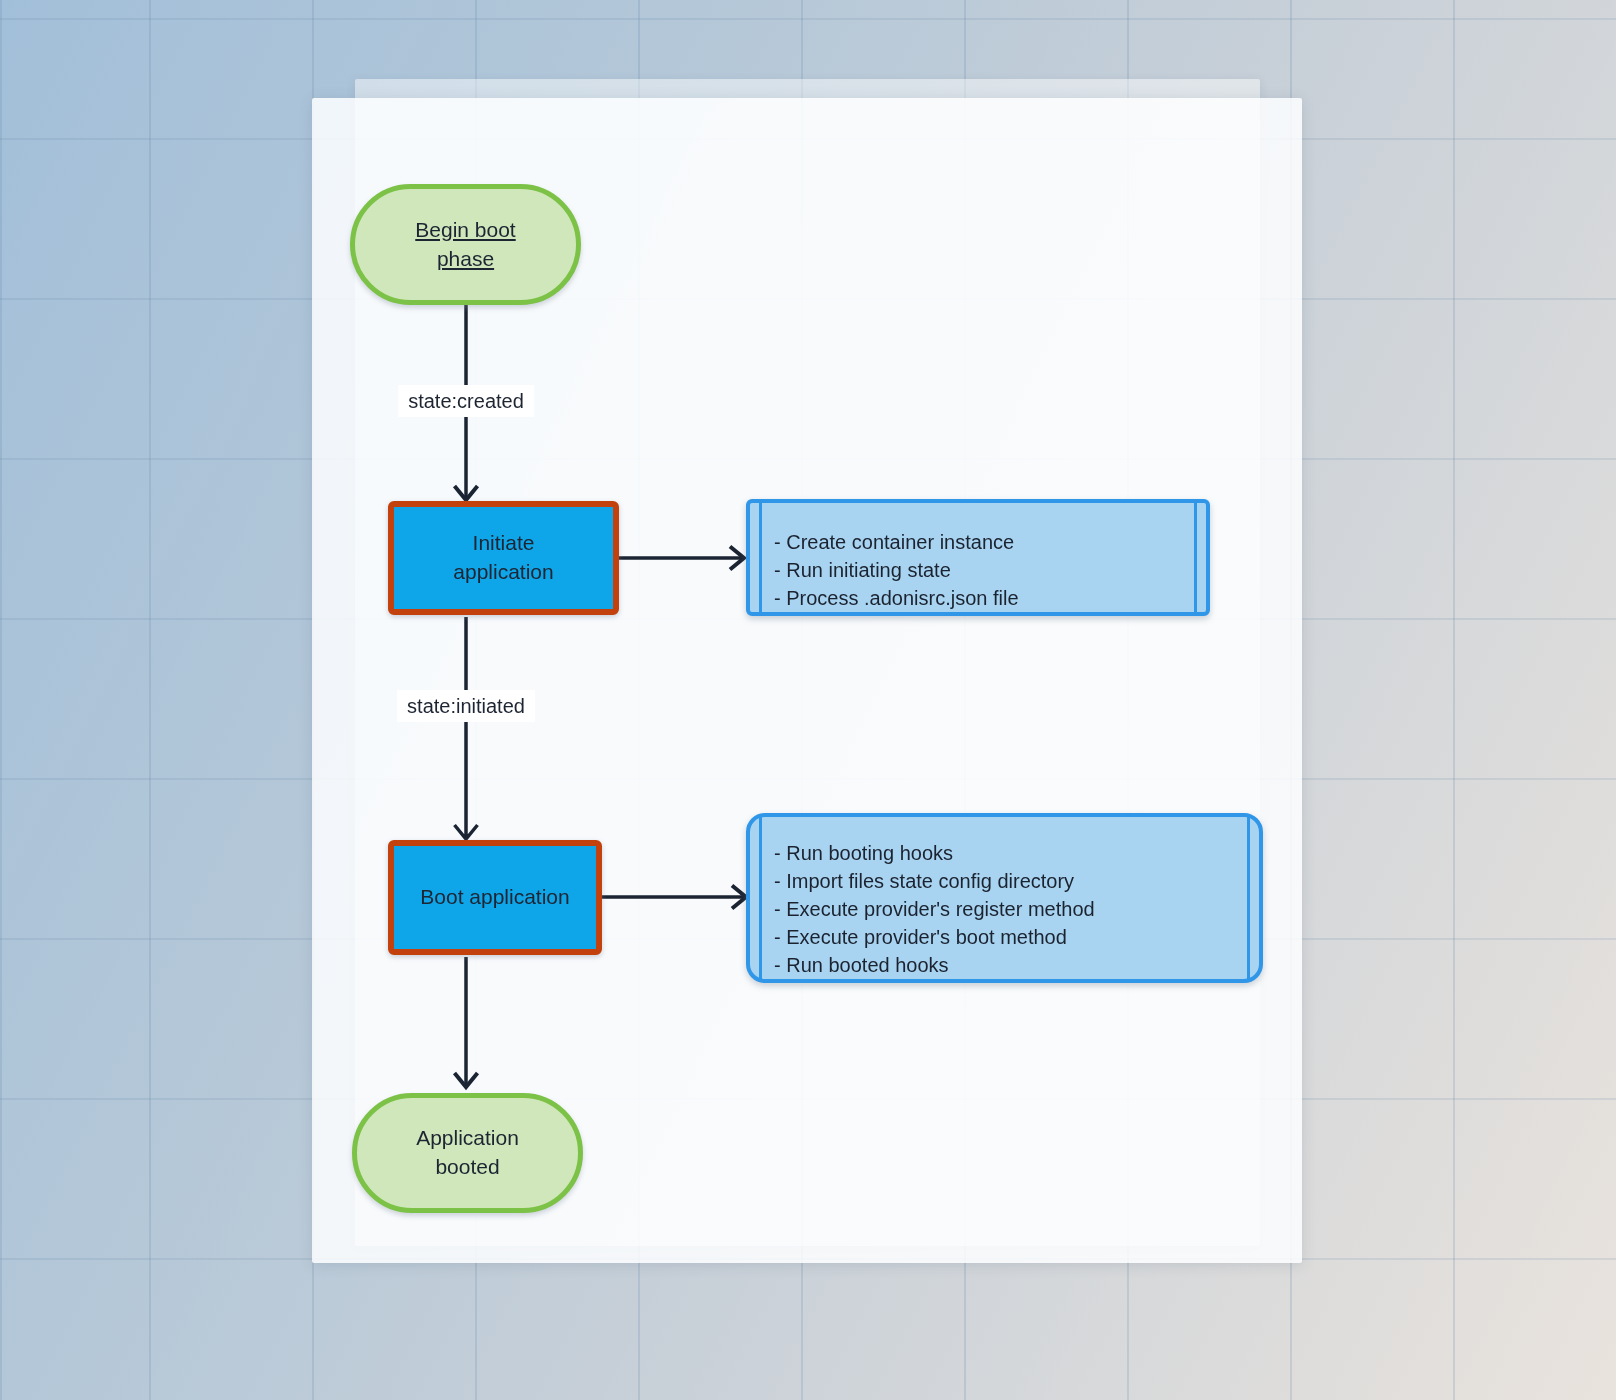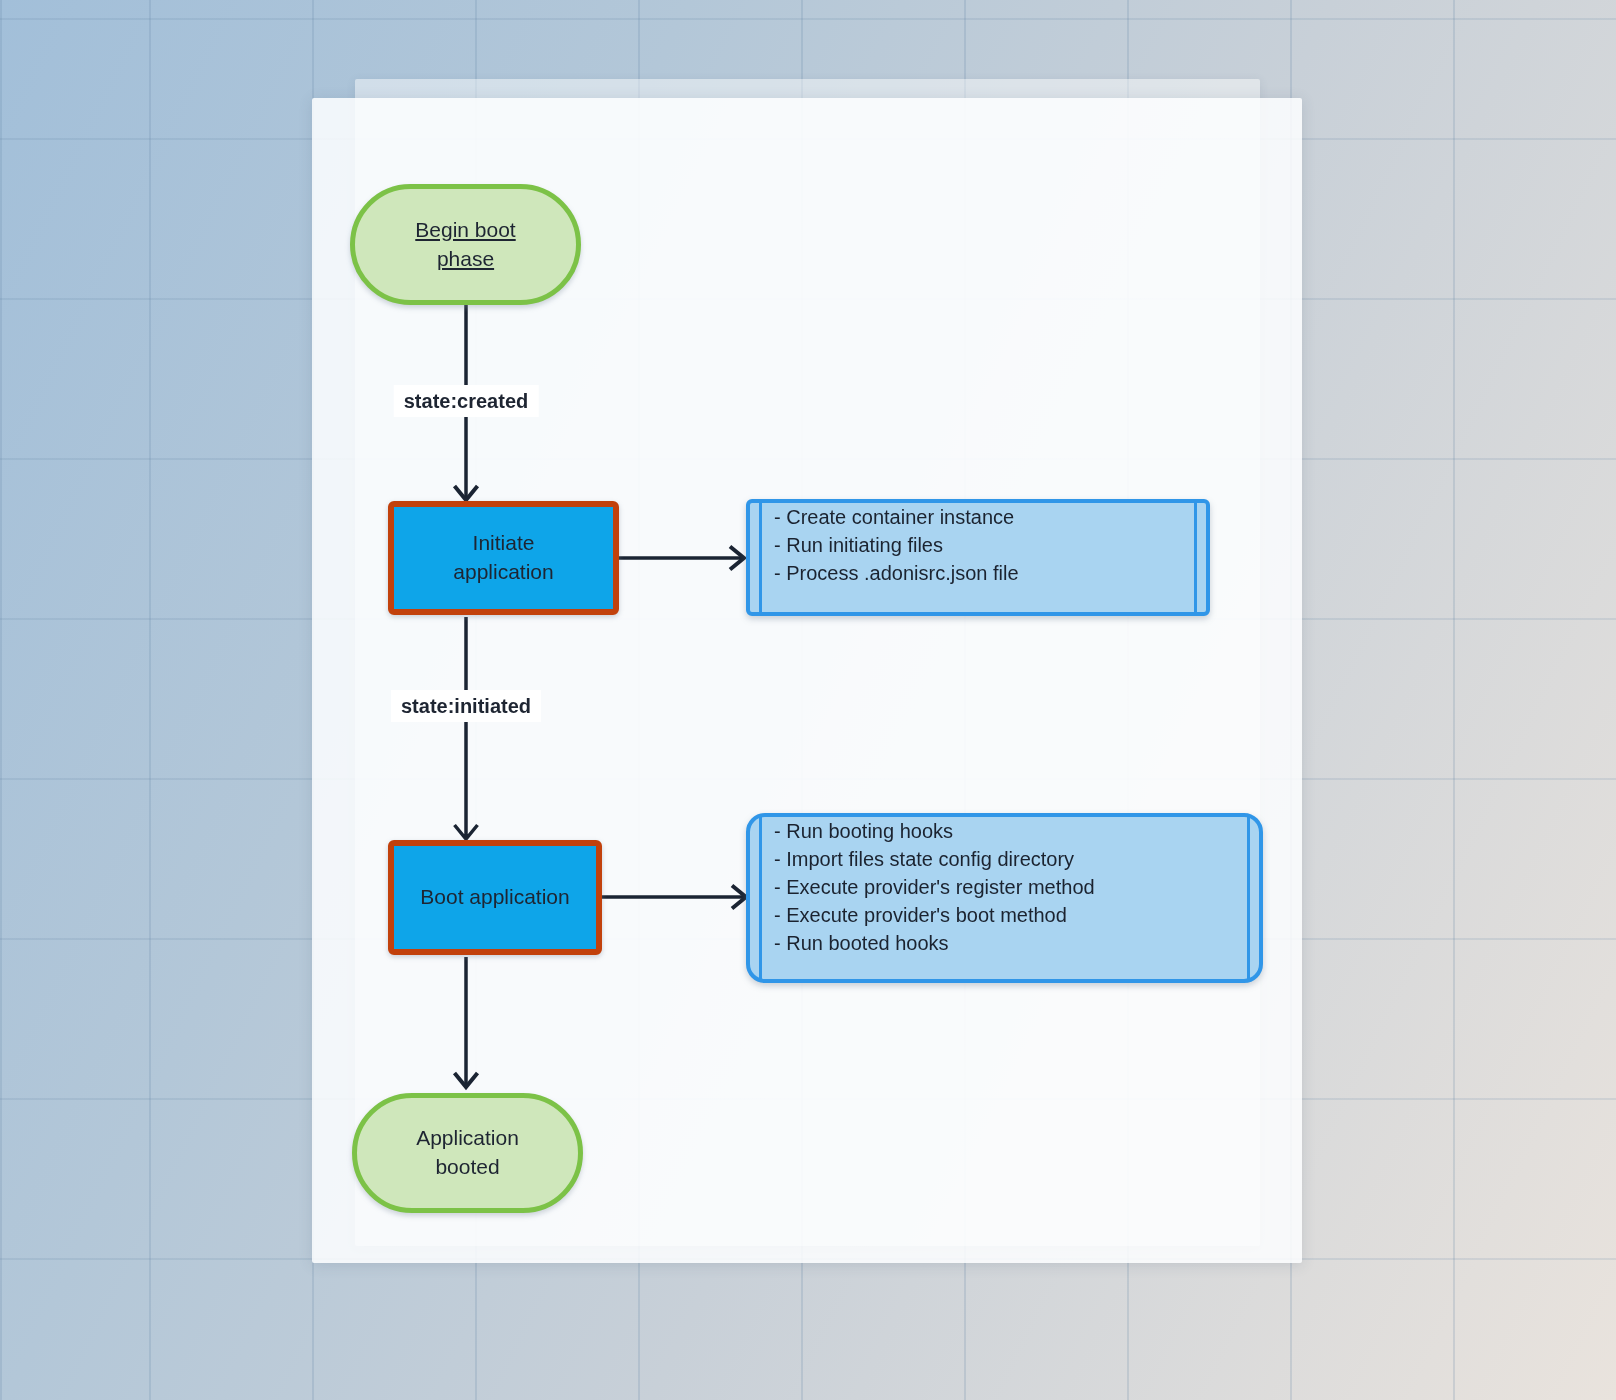--- a/index.html
+++ b/index.html
@@ -58,29 +58,29 @@
   }
   .subroutine::before, .subroutine::after {
     content: ""; position: absolute; top: 0; bottom: 0; width: 3px; background: #3096e8;
   }
   .subroutine::before { left: 9px; }
   .subroutine::after  { right: 9px; }
   #sub-initiate { left: 746px; top: 499px; width: 464px; height: 117px; }
   #sub-boot     { left: 746px; top: 813px; width: 517px; height: 170px; border-radius: 19px; }
   .sub-lines {
     position: absolute; left: 0; top: 0; right: 0; bottom: 0;
-    display: flex; flex-direction: column; justify-content: flex-start;
+    display: flex; flex-direction: column; justify-content: flex-end;
     padding-left: 24px; padding-right: 4px;
   }
   .sub-lines div { line-height: 28px; white-space: nowrap; }
 
   .edge-label {
     position: absolute; transform: translate(-50%, -50%);
     background: #ffffff; color: #1e2532; font-size: 20px; line-height: 1;
-    padding: 6px 10px; white-space: nowrap; font-weight: bold;
+    padding: 6px 10px; white-space: nowrap;
   }
   #label-created   { left: 466px; top: 401px; }
   #label-initiated { left: 466px; top: 706px; }
 </style>
 </head>
 <body>
 
 <div id="artboard">
 
   <div class="back-panel"></div>
@@ -112,21 +112,21 @@
 phase</div>
 
   <div id="label-created" class="edge-label">state:created</div>
 
   <div id="node-initiate" class="node process">Initiate
 application</div>
 
   <div id="sub-initiate" class="subroutine">
     <div class="sub-lines">
       <div>- Create container instance</div>
-      <div>- Run initiating files</div>
+      <div>- Run initiating state</div>
       <div>- Process .adonisrc.json file</div>
     </div>
   </div>
 
   <div id="label-initiated" class="edge-label">state:initiated</div>
 
   <div id="node-boot" class="node process">Boot application</div>
 
   <div id="sub-boot" class="subroutine">
     <div class="sub-lines">

